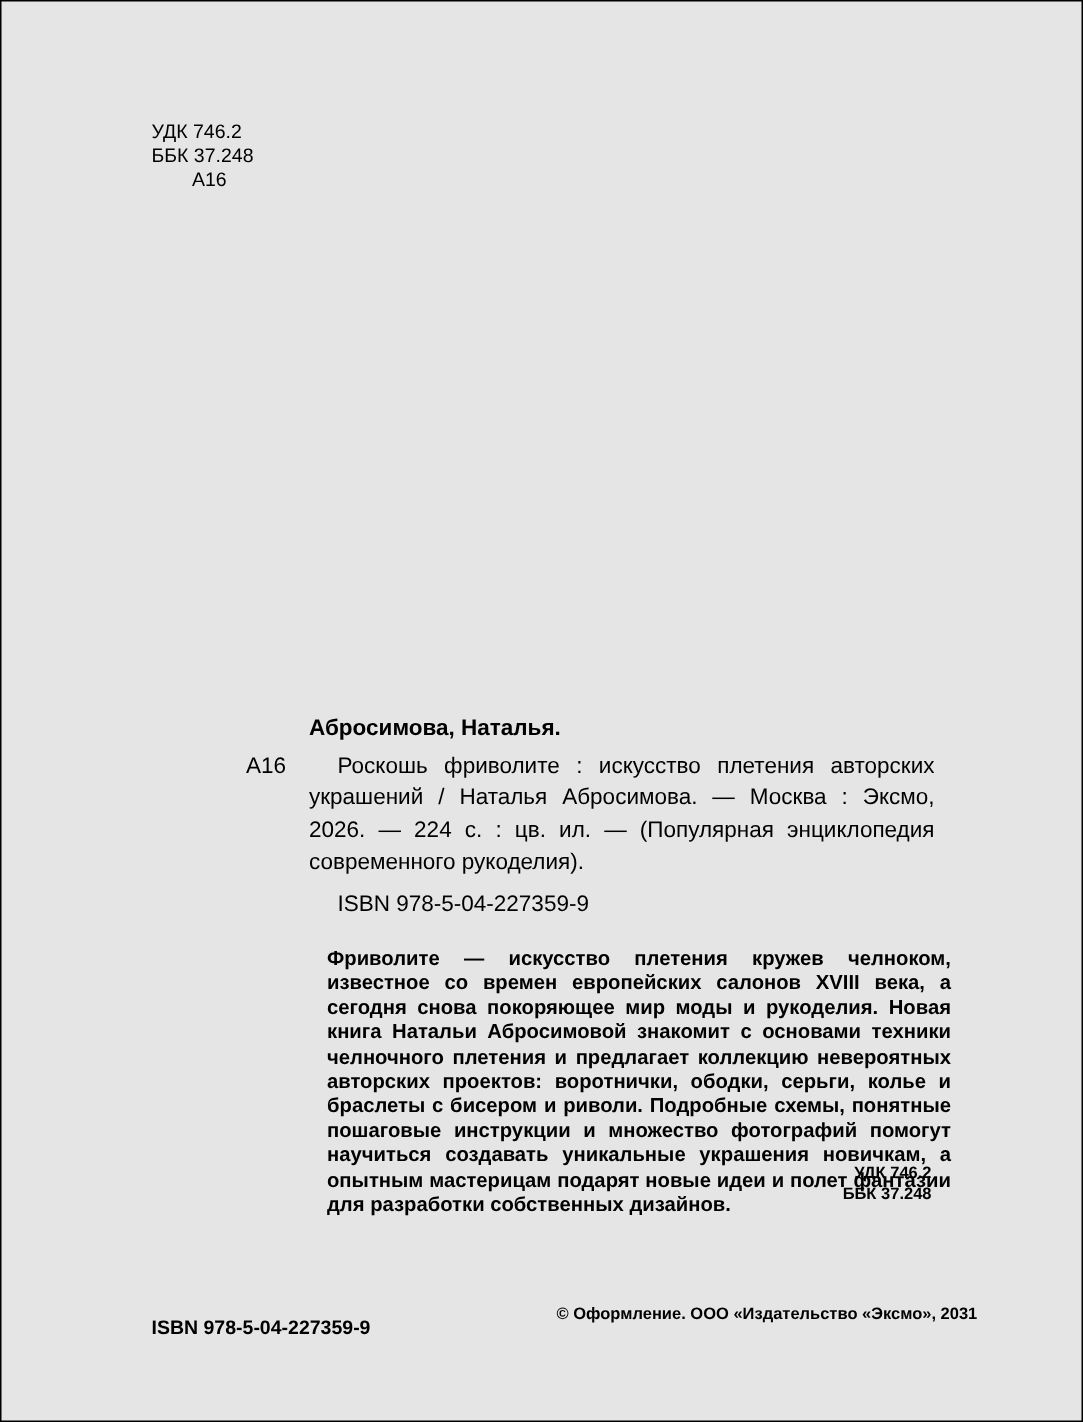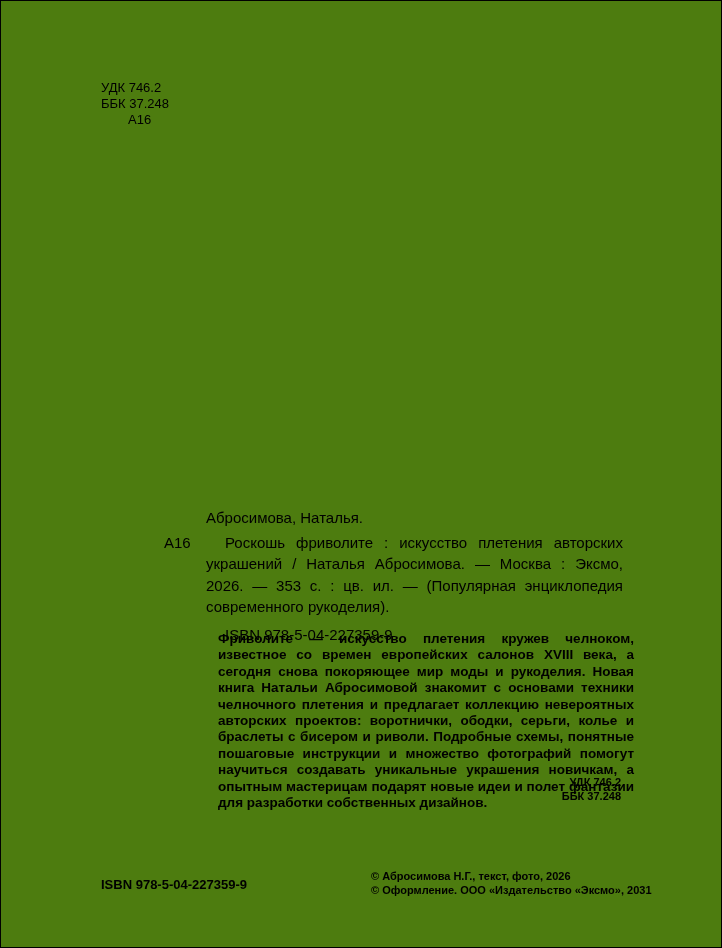--- a/index.html
+++ b/index.html
@@ -5,21 +5,21 @@
   html, body {
     margin: 0;
     padding: 0;
     background: #ffffff;
   }
   .page {
     position: relative;
     width: 722px;
     height: 948px;
     box-sizing: border-box;
-    background: #4d7c0f;
+    background: #e5e5e5;
     border: 1px solid #000000;
     font-family: "Liberation Sans", sans-serif;
     color: #000000;
     overflow: hidden;
   }
 
   
   .top-codes {
     position: absolute;
     left: 100px;
@@ -35,23 +35,22 @@
   
   .catalog-card {
     position: absolute;
     left: 163px;
     top: 474px;
     width: 459px;
     font-size: 15px;
     line-height: 21.5px;
   }
   .catalog-card .author {
-    font-weight: normal;
+    font-weight: bold;
     padding-left: 42px;
-    margin-top: 32px;
   }
   .catalog-card .entry {
     position: relative;
     margin-top: 3px;
   }
   .catalog-card .entry-code {
     position: absolute;
     left: 0;
     top: 0;
   }
@@ -118,32 +117,31 @@
   <div class="top-codes">
     <div>УДК 746.2</div>
     <div>ББК 37.248</div>
     <div class="code-indent">А16</div>
   </div>
 
   <div class="catalog-card">
     <div class="author">Абросимова, Наталья.</div>
     <div class="entry">
       <span class="entry-code">А16</span>
-      <p class="description">Роскошь фриволите : искусство плетения авторских украшений / Наталья Абросимова. — Москва : Эксмо, 2026. — 353 с. : цв. ил. — (Популярная энциклопедия современного рукоделия).</p>
+      <p class="description">Роскошь фриволите : искусство плетения авторских украшений / Наталья Абросимова. — Москва : Эксмо, 2026. — 224 с. : цв. ил. — (Популярная энциклопедия современного рукоделия).</p>
     </div>
     <div class="isbn-line">ISBN 978-5-04-227359-9</div>
   </div>
 
   <p class="annotation">Фриволите — искусство плетения кружев челноком, известное со времен европейских салонов XVIII века, а сегодня снова покоряющее мир моды и рукоделия. Новая книга Натальи Абросимовой знакомит с основами техники челночного плетения и предлагает коллекцию невероятных авторских проектов: воротнички, ободки, серьги, колье и браслеты с бисером и риволи. Подробные схемы, понятные пошаговые инструкции и множество фотографий помогут научиться создавать уникальные украшения новичкам, а опытным мастерицам подарят новые идеи и полет фантазии для разработки собственных дизайнов.</p>
 
   <div class="bottom-codes">
     <div>УДК 746.2</div>
     <div>ББК 37.248</div>
   </div>
 
   <div class="footer-isbn">ISBN 978-5-04-227359-9</div>
 
   <div class="copyrights">
-    <div>© Абросимова Н.Г., текст, фото, 2026</div>
     <div>© Оформление. ООО «Издательство «Эксмо», 2031</div>
   </div>
 
 </div>
 
 </body></html>

